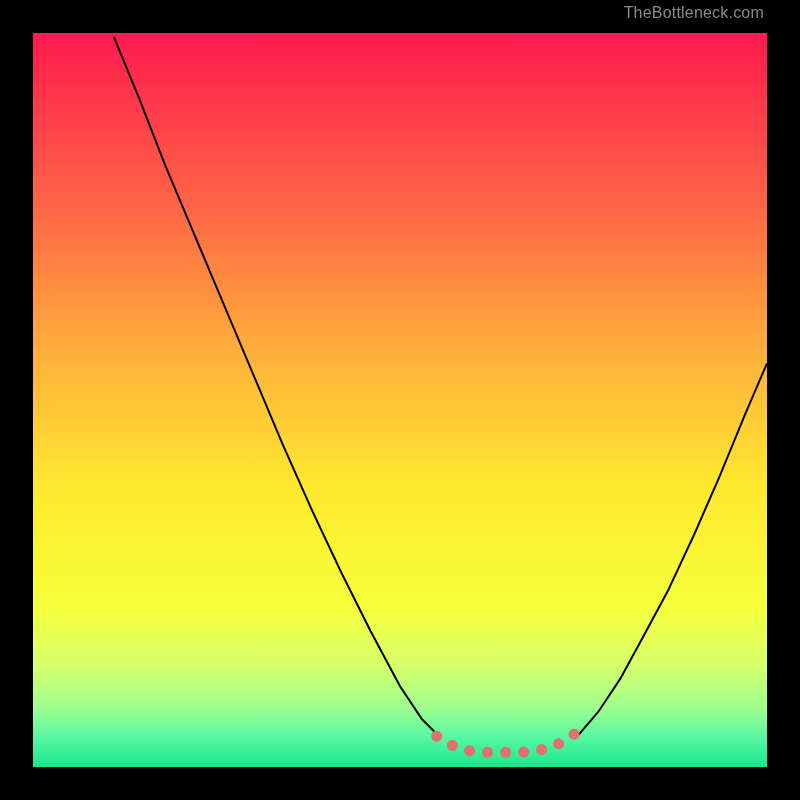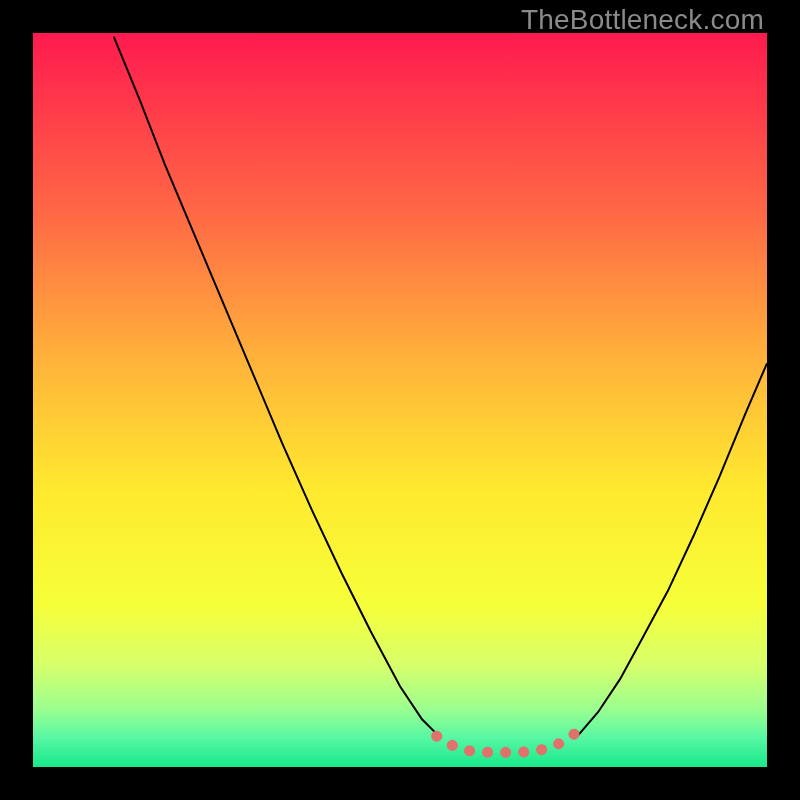--- a/index.html
+++ b/index.html
@@ -31,21 +31,21 @@
     left: 0;
     top: 0;
     width: 100%;
     height: 100%;
   }
   .watermark {
     position: absolute;
     top: 4px;
     right: 36px;
     font-family: Arial, Helvetica, sans-serif;
-    font-size: 28px;
+    font-size: 16px;
     font-weight: 500;
     color: #8a8a8a;
     letter-spacing: 0.2px;
   }
   svg.curves {
     position: absolute;
     left: 0;
     top: 0;
     width: 100%;
     height: 100%;

